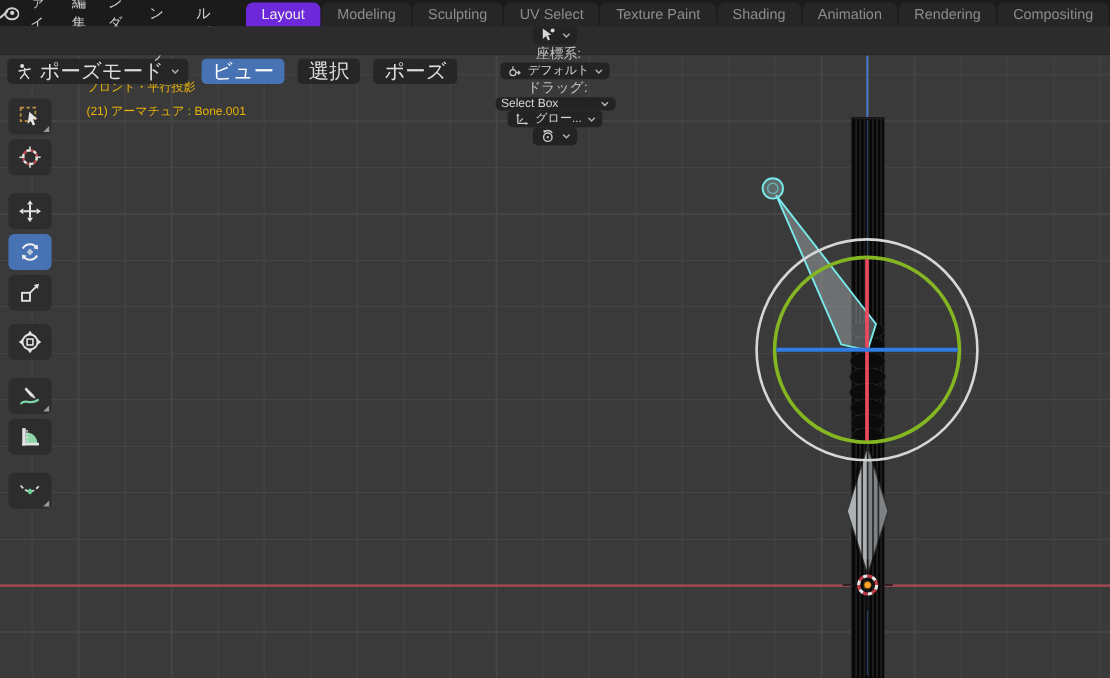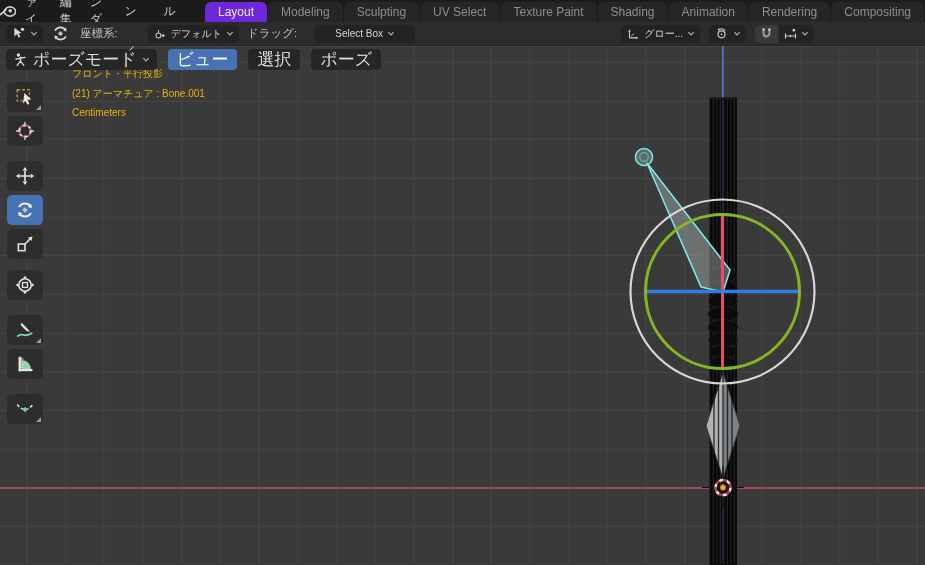--- a/index.html
+++ b/index.html
@@ -8,21 +8,21 @@
 
   
   .topbar{position:absolute;top:0;left:0;width:100%;height:22px;background:#1b1b1b;display:flex;align-items:center;z-index:30;}
   .logo{width:26px;height:22px;display:flex;align-items:center;justify-content:center;}
   .menu-item{color:#cfcfcf;font-size:12px;padding:0 9px;height:22px;display:flex;align-items:center;cursor:default;}
   .tabs{display:flex;align-self:flex-end;height:20px;margin-left:20px;}
   .tab{display:flex;align-items:center;padding:0 13px;margin-right:1px;font-size:12px;color:#8d8d8d;background:#262626;border-radius:6px 6px 0 0;white-space:nowrap;}
   .tab.active{background:#6d28d9;color:#ededed;}
 
   
-  .tool-header{position:absolute;top:22px;left:0;width:100%;height:24px;background:#2c2c2c;display:flex;align-items:center;padding:0 6px;z-index:30;border-bottom:1px solid #262626;}
+  .tool-header{position:absolute;top:22px;left:0;width:100%;height:24px;background:#2c2c2c;display:flex;align-items:center;padding:0 6px;z-index:30;border-bottom:1px solid #262626;flex-direction:column;}
   .w{background:#232323;border-radius:4px;height:18px;display:inline-flex;align-items:center;padding:0 5px;color:#d6d6d6;font-size:10px;gap:4px;white-space:nowrap;}
   .lbl{color:#c3c3c3;font-size:11.5px;margin:0 4px;white-space:nowrap;}
   .spacer{flex:1;}
   .seg{display:inline-flex;border-radius:4px;overflow:hidden;height:18px;}
   .seg .part{background:#232323;display:inline-flex;align-items:center;padding:0 4px;gap:3px;}
   .seg .part.lit{background:#3a3a3a;margin-right:1px;}
 
   
   .viewport{position:absolute;left:0;top:46px;width:925px;height:519px;background-color:#3a3a3a;
     background-image:
@@ -105,21 +105,21 @@
         <circle cx="7" cy="11" r="3.2" fill="none" stroke="#c9c9c9" stroke-width="1.3"></circle>
         <path d="M7 4 L7 7.5 M10.5 11 L14 11 M12.5 9 L14.5 11 L12.5 13" fill="none" stroke="#c9c9c9" stroke-width="1.3"></path>
       </svg>
       <span>デフォルト</span>
       <svg width="8" height="7" viewBox="0 0 8 8">
         <polyline points="1,2.5 4,5.5 7,2.5" fill="none" stroke="#b0b0b0" stroke-width="1.4"></polyline>
       </svg>
     </div>
     <span class="lbl" style="margin-left:8px;">ドラッグ:</span>
     <span style="width:14px"></span>
-    <div class="w" style="width:100px;justify-content:center;">
+    <div class="w" style="width:100px;justify-content:space-between;">
       <span>Select Box</span>
       <svg width="8" height="7" viewBox="0 0 8 8">
         <polyline points="1,2.5 4,5.5 7,2.5" fill="none" stroke="#b0b0b0" stroke-width="1.4"></polyline>
       </svg>
     </div>
 
     <div class="spacer"></div>
 
     <div class="w">
       <svg width="14" height="14" viewBox="0 0 18 18">
@@ -328,16 +328,15 @@
         <path d="M2 5 Q9 14 16 5" fill="none" stroke="#dcdcdc" stroke-width="1.4" stroke-dasharray="2.6 2"></path>
         <rect x="7.3" y="7.8" width="3.4" height="3.4" transform="rotate(45 9 9.5)" fill="#6ecf9a"></rect>
       </svg>
       <span class="sub"></span>
     </div>
   </div>
 
   <div class="overlay-text">
     <div>フロント・平行投影</div>
     <div>(21) アーマチュア : Bone.001</div>
-    <div>Centimeters</div>
   </div>
 
 </div>
 
 </body></html>

